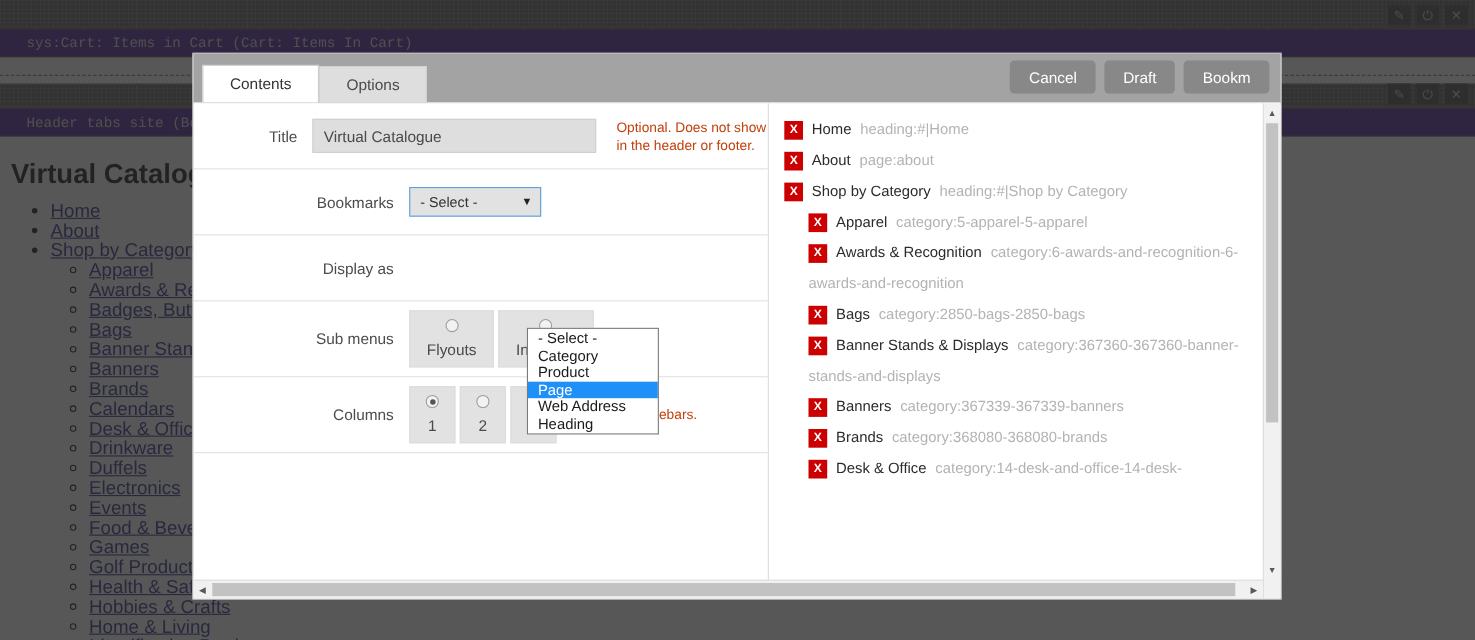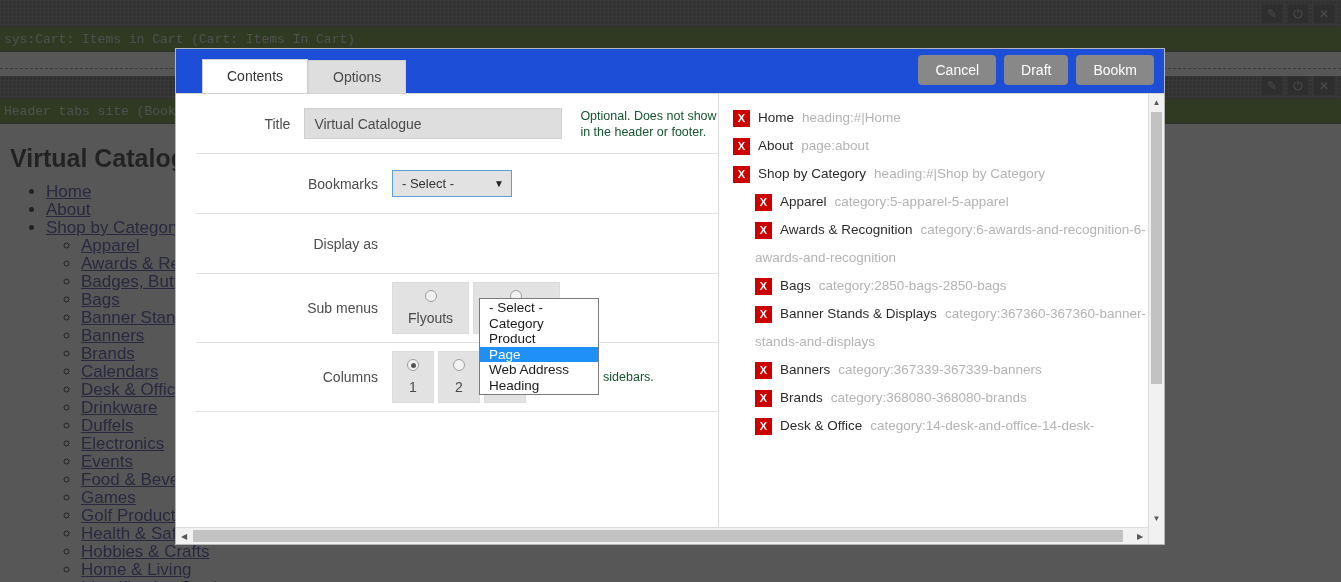--- a/index.html
+++ b/index.html
@@ -20,28 +20,28 @@
   .bg-strip {
     position: absolute; left: 0; right: 0;
     background:
       repeating-linear-gradient(to right, #5a5a5a 0 1px, transparent 1px 4px),
       repeating-linear-gradient(to bottom, #5a5a5a 0 1px, transparent 1px 4px),
       #3a3a3a;
     opacity: .85;
   }
   .bg-barrow {
     position: absolute; left: 0; right: 0;
-    background: #4d7c0f;
+    background: #4c1d95;
     border-top: 1px solid #555;
     border-bottom: 1px solid #555;
     color: #d8d8d8;
     font-family: "Liberation Mono", monospace;
     font-size: 13px;
     line-height: 26px;
-    padding-left: 4px;
+    padding-left: 24px;
     white-space: nowrap;
   }
   .icon-group {
     position: absolute; top: 4px;
     display: flex; gap: 4px;
   }
   .icon-btn {
     width: 22px; height: 20px;
     border: 1px solid #5e5e5e;
     background: #444;
@@ -100,25 +100,24 @@
     position: absolute;
     left: 175px; top: 48px;
     width: 990px; height: 497px;
     background: #ffffff;
     border: 1px solid #b5b5b5;
     z-index: 10;
     display: flex; flex-direction: column;
   }
   #modal-header {
     height: 44px;
-    background: #1d4ed8;
+    background: #a3a3a3;
     display: flex; align-items: flex-end;
     position: relative;
     flex: 0 0 auto;
-    padding-left: 18px;
   }
   .tabstrip { display: flex; align-items: flex-end; height: 100%; padding-left: 8px; }
   .tab {
     font-size: 14px;
     color: #4a4a4a;
     padding: 8px 24px 9px 24px;
     background: #e7e7e7;
     border: 1px solid transparent;
     border-bottom: none;
     position: relative;
@@ -156,40 +155,39 @@
     position: relative;
     border-top: 1px solid #d4d4d4;
   }
 
   
   #form-col {
     width: 605px;
     border-right: 1px solid #d9d9d9;
     background: #fff;
     position: relative;
-    padding-left: 20px;
   }
   .frow {
     display: flex;
     align-items: center;
     border-bottom: 1px solid #e2e2e2;
     min-height: 60px;
     padding: 8px 0;
   }
   .flabel {
     width: 196px;
     text-align: right;
     padding-right: 14px;
     font-size: 14px;
     color: #4c4c4c;
   }
   .fctl { flex: 0 0 auto; }
   .fhelp {
     font-size: 12.5px;
-    color: #14532d;
+    color: #c2410c;
     line-height: 16px;
     padding-left: 18px;
     max-width: 200px;
   }
   .text-input {
     width: 258px;
     height: 31px;
     background: #dedede;
     border: 1px solid #cfcfcf;
     font-size: 14px;

